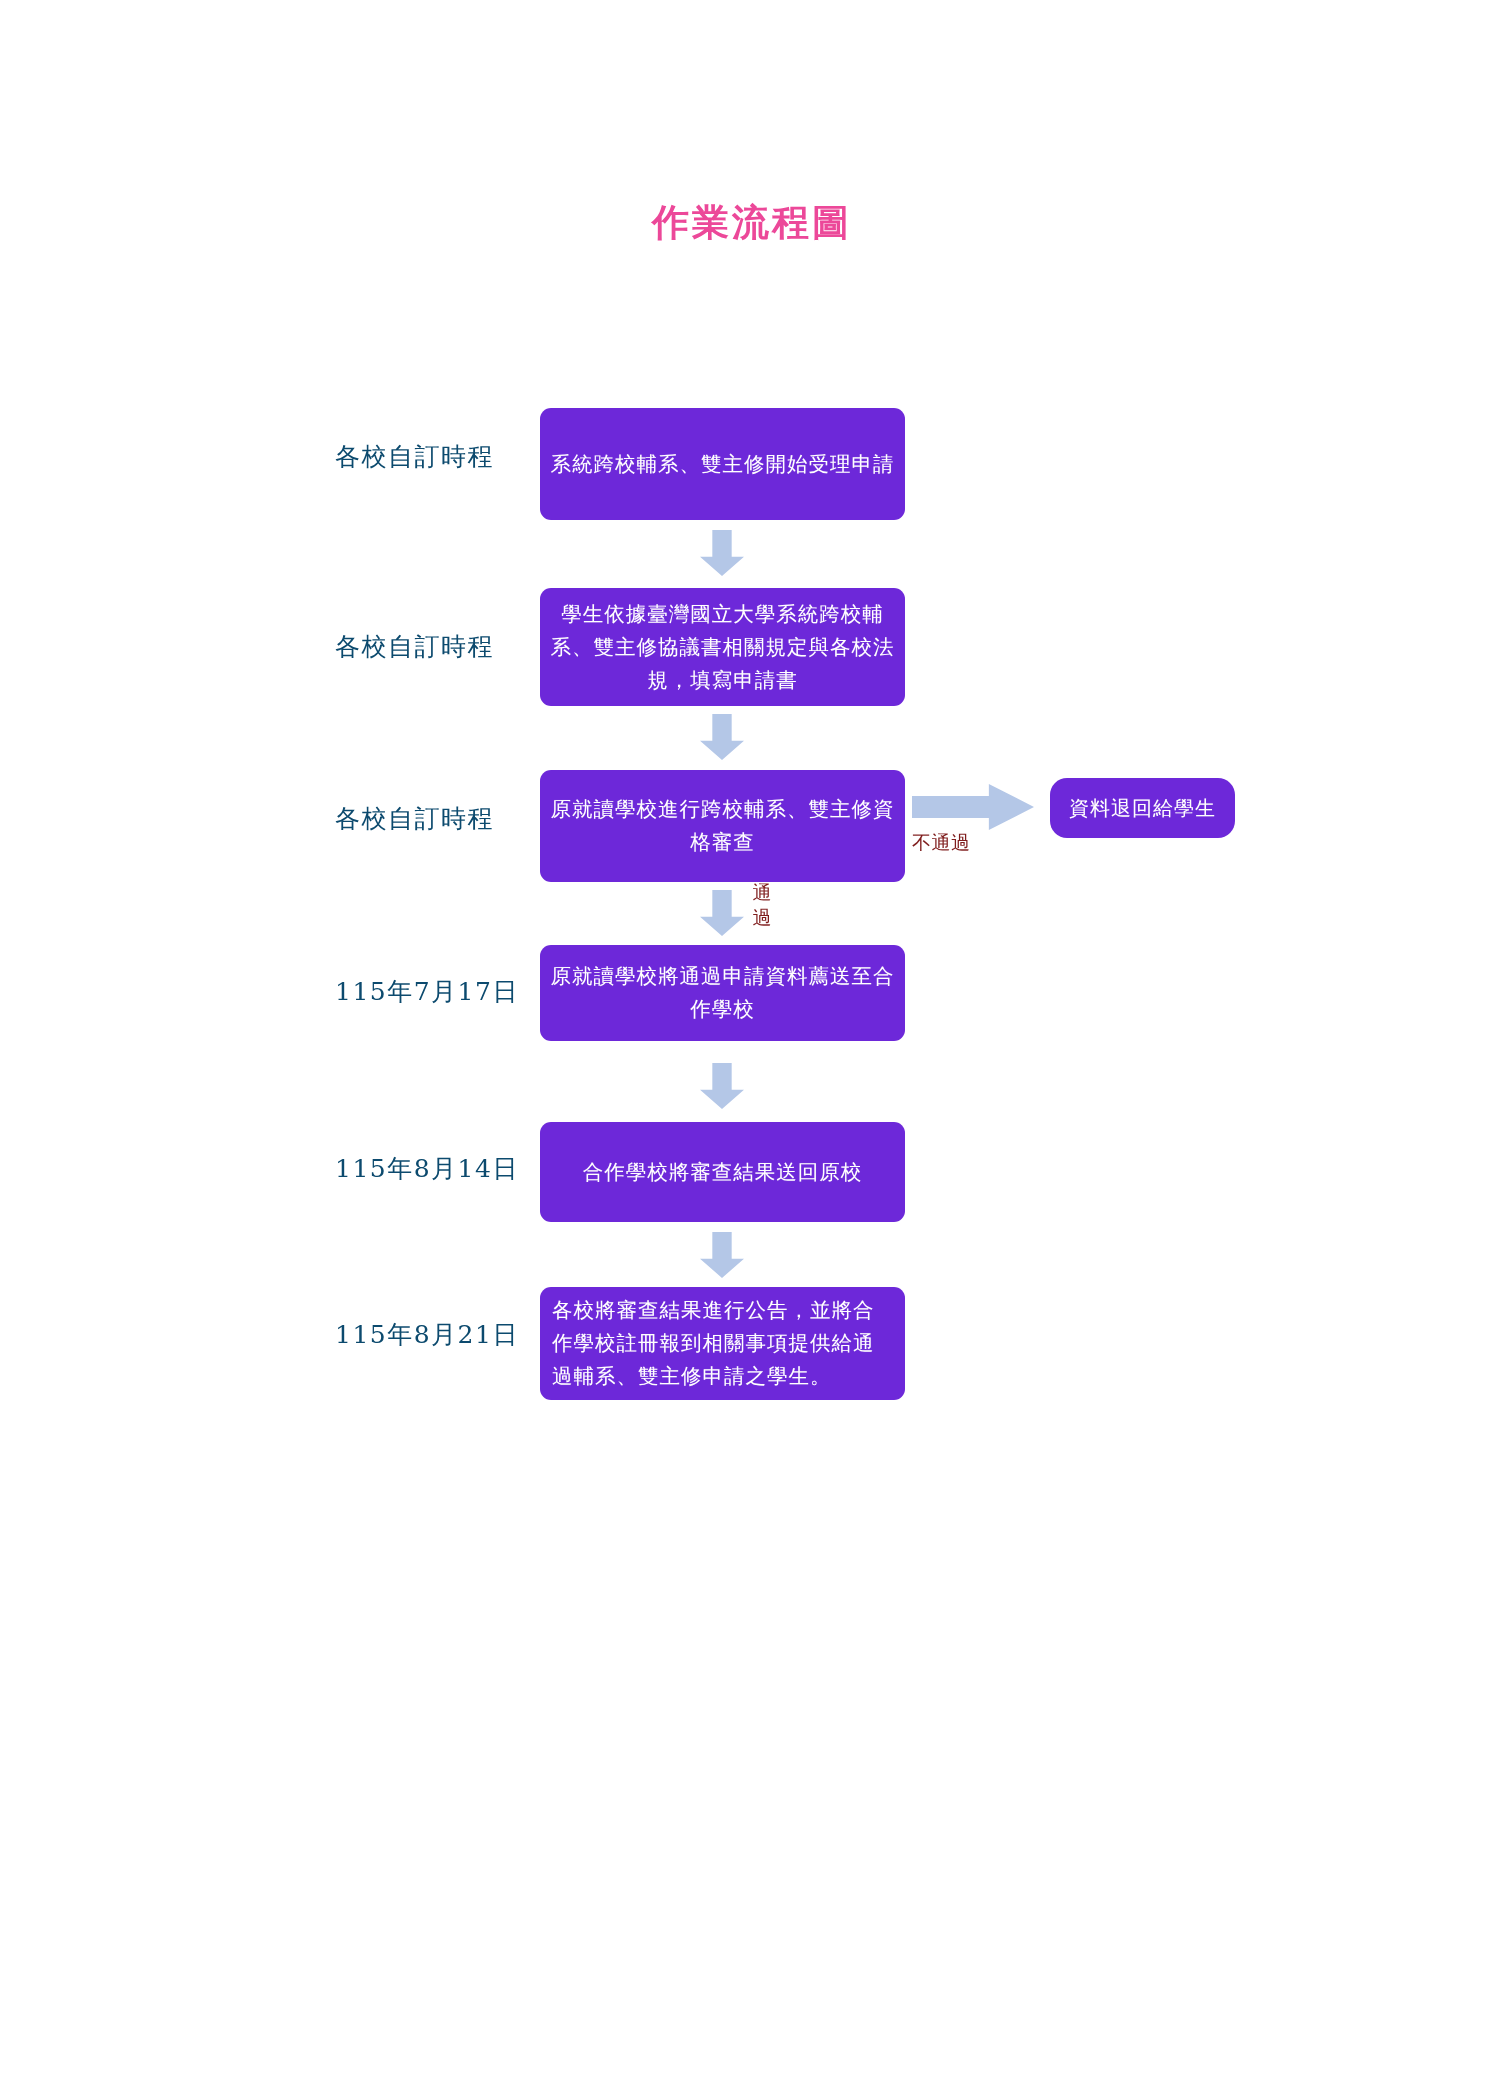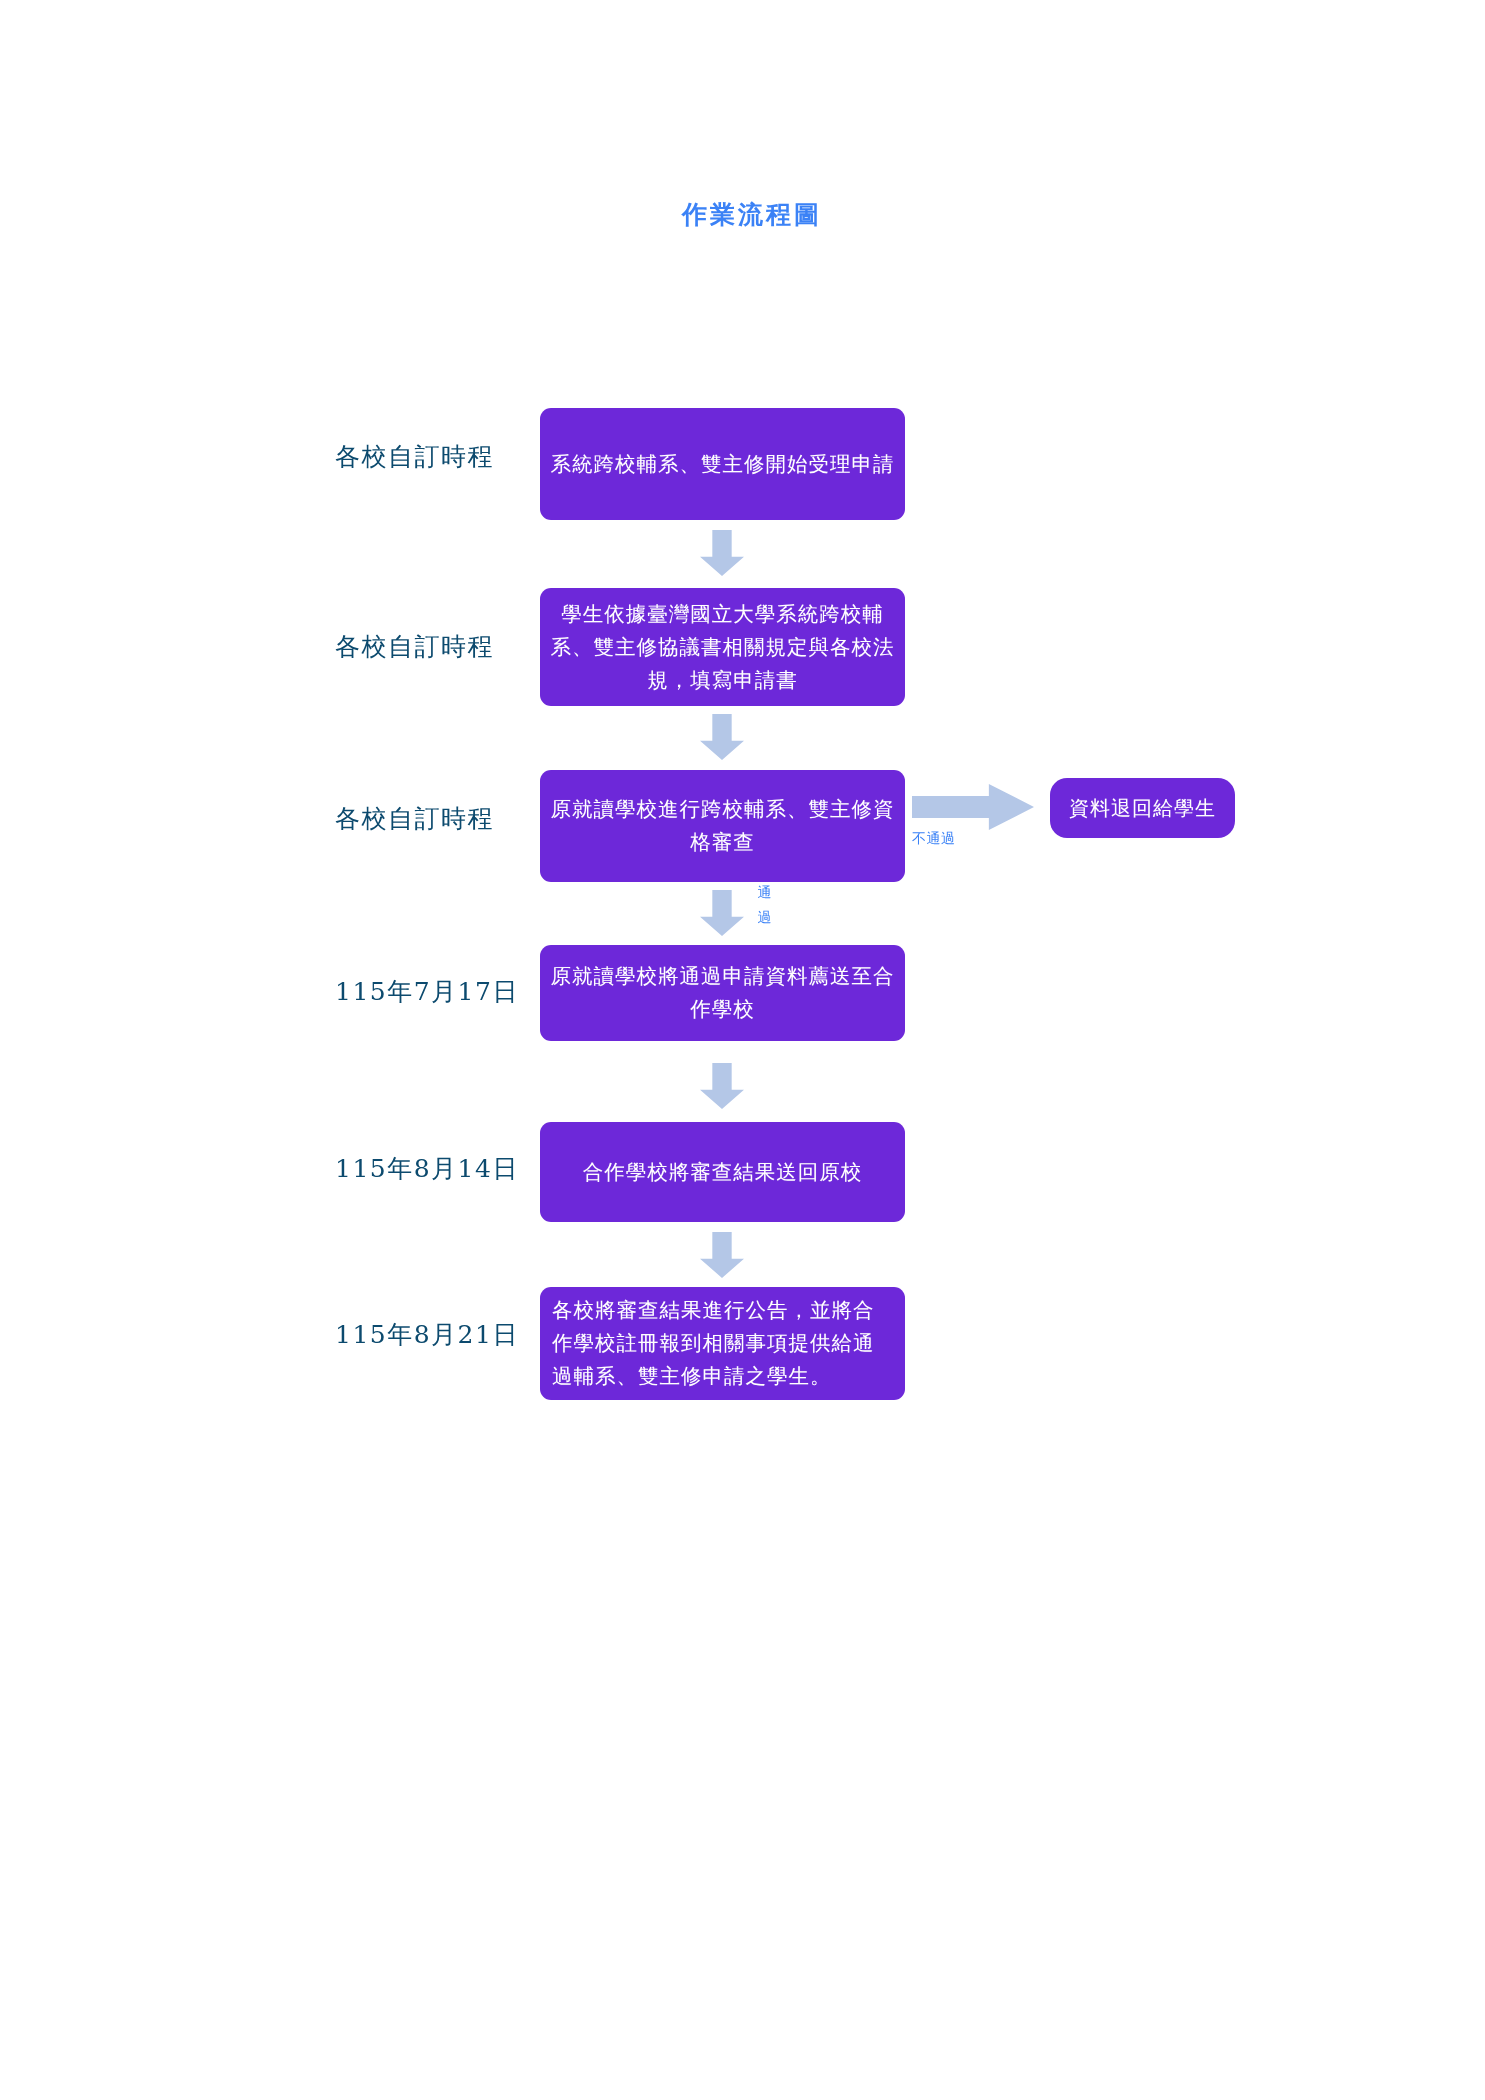--- a/index.html
+++ b/index.html
@@ -25,23 +25,23 @@
 
   
   .doc-title {
     position: absolute;
     left: 0;
     top: 198px;
     width: 1384px;
     text-align: center;
     font-family: "DejaVu Serif", "Liberation Serif", serif;
     font-weight: bold;
-    font-size: 25px;
+    font-size: 37px;
     letter-spacing: 3px;
-    color: #3b82f6;
+    color: #ec4899;
     text-indent: 120px;
   }
 
   
   .row-label {
     position: absolute;
     font-family: "DejaVu Serif", "Liberation Serif", serif;
     font-size: 25px;
     color: #0c4a6e;
     letter-spacing: 1.5px;
@@ -87,22 +87,22 @@
     width: 122px;
     height: 46px;
     background: #B4C7E7;
     -webkit-clip-path: polygon(0% 26%, 63% 26%, 63% 0%, 100% 50%, 63% 100%, 63% 74%, 0% 74%);
     clip-path: polygon(0% 26%, 63% 26%, 63% 0%, 100% 50%, 63% 100%, 63% 74%, 0% 74%);
   }
 
   .edge-label {
     position: absolute;
     font-family: "DejaVu Serif", "Liberation Serif", serif;
-    font-size: 14px;
-    color: #3b82f6;
+    font-size: 19px;
+    color: #7f1d1d;
     white-space: nowrap;
     letter-spacing: 0.5px;
   }
   .edge-label.vertical {
     width: 20px;
     white-space: normal;
     line-height: 25px;
     text-align: right;
     word-break: break-all;
   }

